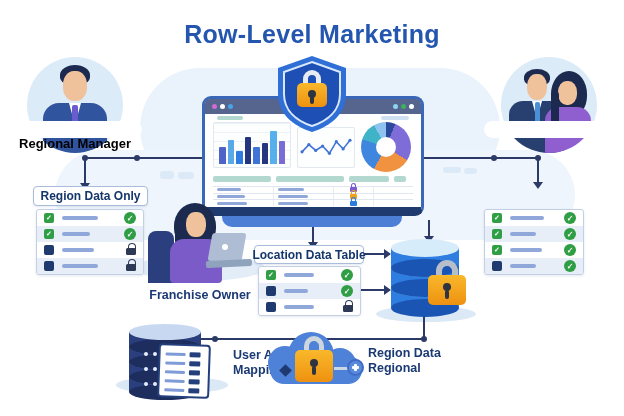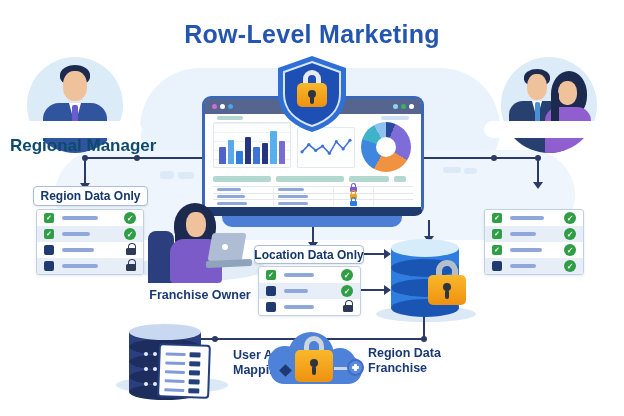--- a/index.html
+++ b/index.html
@@ -18,21 +18,21 @@
   .line{position:absolute;background:#2b3a67;z-index:2}
   .cdot{position:absolute;width:6px;height:6px;border-radius:50%;background:#2b3a67;z-index:2}
   .arrd{position:absolute;width:0;height:0;border-left:5px solid transparent;border-right:5px solid transparent;
         border-top:7px solid #2b3a67;z-index:2}
   .arrr{position:absolute;width:0;height:0;border-top:5px solid transparent;border-bottom:5px solid transparent;
         border-left:7px solid #2b3a67;z-index:2}
 
   
   .avatar{position:absolute;width:96px;height:96px;border-radius:50%;background:#dcebf8;overflow:hidden;z-index:3}
   .band{position:absolute;height:17px;background:#fff;border-radius:9px;z-index:3}
-  .alabel{position:absolute;font-size:17px;font-weight:bold;color:#0c4a6e;text-align:left;z-index:3;white-space:nowrap}
+  .alabel{position:absolute;font-size:13px;font-weight:bold;color:#000000;text-align:center;z-index:3;white-space:nowrap}
 
   
   .plabel{position:absolute;background:#fff;border:1.5px solid #a9bcd9;border-radius:4px;z-index:3;
           display:flex;align-items:center;justify-content:center;font-size:12px;font-weight:bold;
           color:#15366b;white-space:nowrap;box-shadow:0 1px 2px rgba(40,70,130,.12)}
   .ptable{position:absolute;background:#fff;border:1px solid #c3d0e4;border-radius:3px;overflow:hidden;
           display:flex;flex-direction:column;z-index:3;box-shadow:0 1px 3px rgba(40,70,130,.12)}
   .prow{flex:1;display:flex;align-items:center;padding:0 7px}
   .prow.alt{background:#e8eef8}
   .lbox{width:10px;height:10px;border-radius:2px;display:flex;align-items:center;justify-content:center;
@@ -312,21 +312,21 @@
         <span class="pill" style="width: 32px;"></span>
         <span class="rcheck">✓</span>
       </div>
       <div class="prow alt">
         <span class="lbox square"></span>
         <span class="pill" style="width: 26px;"></span>
         <span class="rcheck">✓</span>
       </div>
     </div>
 
-  <div class="plabel" style="left:254px;top:245px;width:110px;height:19px">Location Data Only</div>
+  <div class="plabel" style="left:254px;top:245px;width:110px;height:19px">Location Data Table</div>
   <div class="ptable" style="left:258px;top:266px;width:103px;height:50px">
       <div class="prow">
         <span class="lbox check">✓</span>
         <span class="pill" style="width: 30px;"></span>
         <span class="rcheck">✓</span>
       </div>
       <div class="prow alt">
         <span class="lbox square"></span>
         <span class="pill" style="width: 24px;"></span>
         <span class="rcheck">✓</span>
@@ -426,16 +426,16 @@
   </div>
   <div class="plock" style="left:295px;top:336px;width:38px">
     <div class="sh" style="width:20px;height:16px;border-width:5px;border-color:#cdd5dd"></div>
     <div class="bd" style="width:38px;height:32px"></div>
   </div>
   <div class="keyshaft"></div>
   <div class="keyhead"></div>
   <div class="diamond"></div>
   <div class="blabel" style="left:368px;top:346px">
     <div>Region Data</div>
-    <div>Franchise</div>
+    <div>Regional</div>
   </div>
 
 </div>
 
 </body></html>

